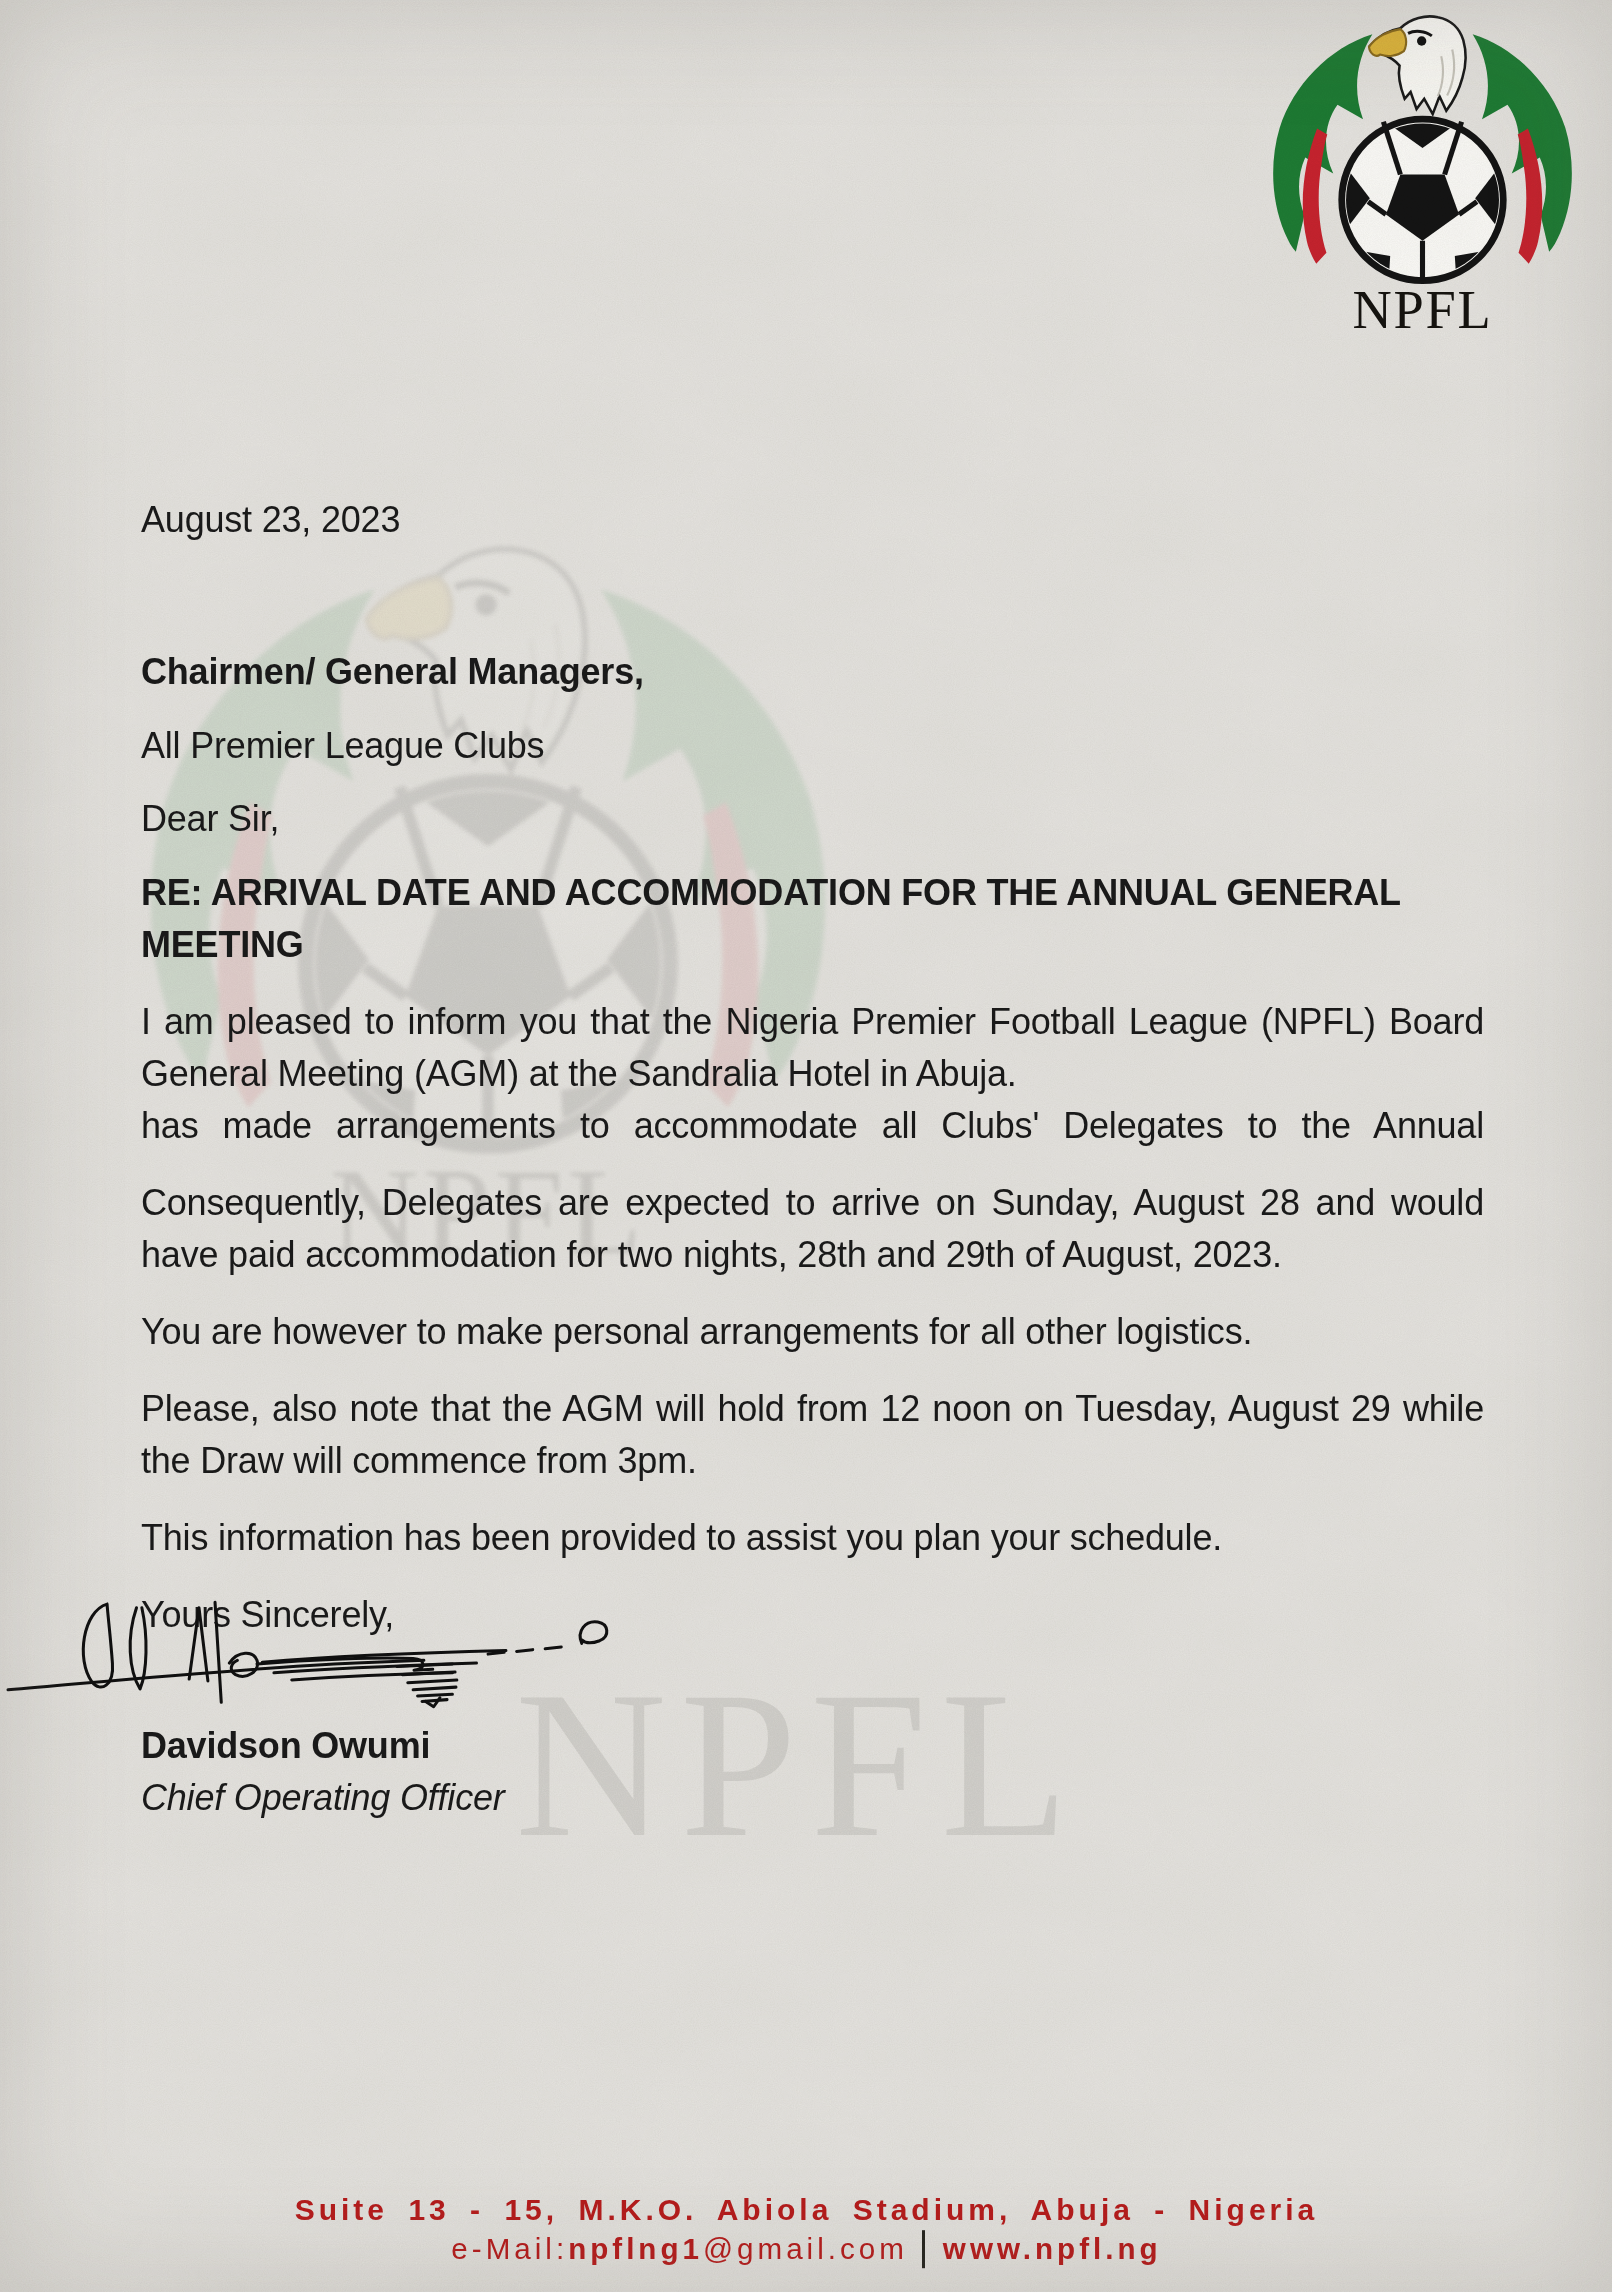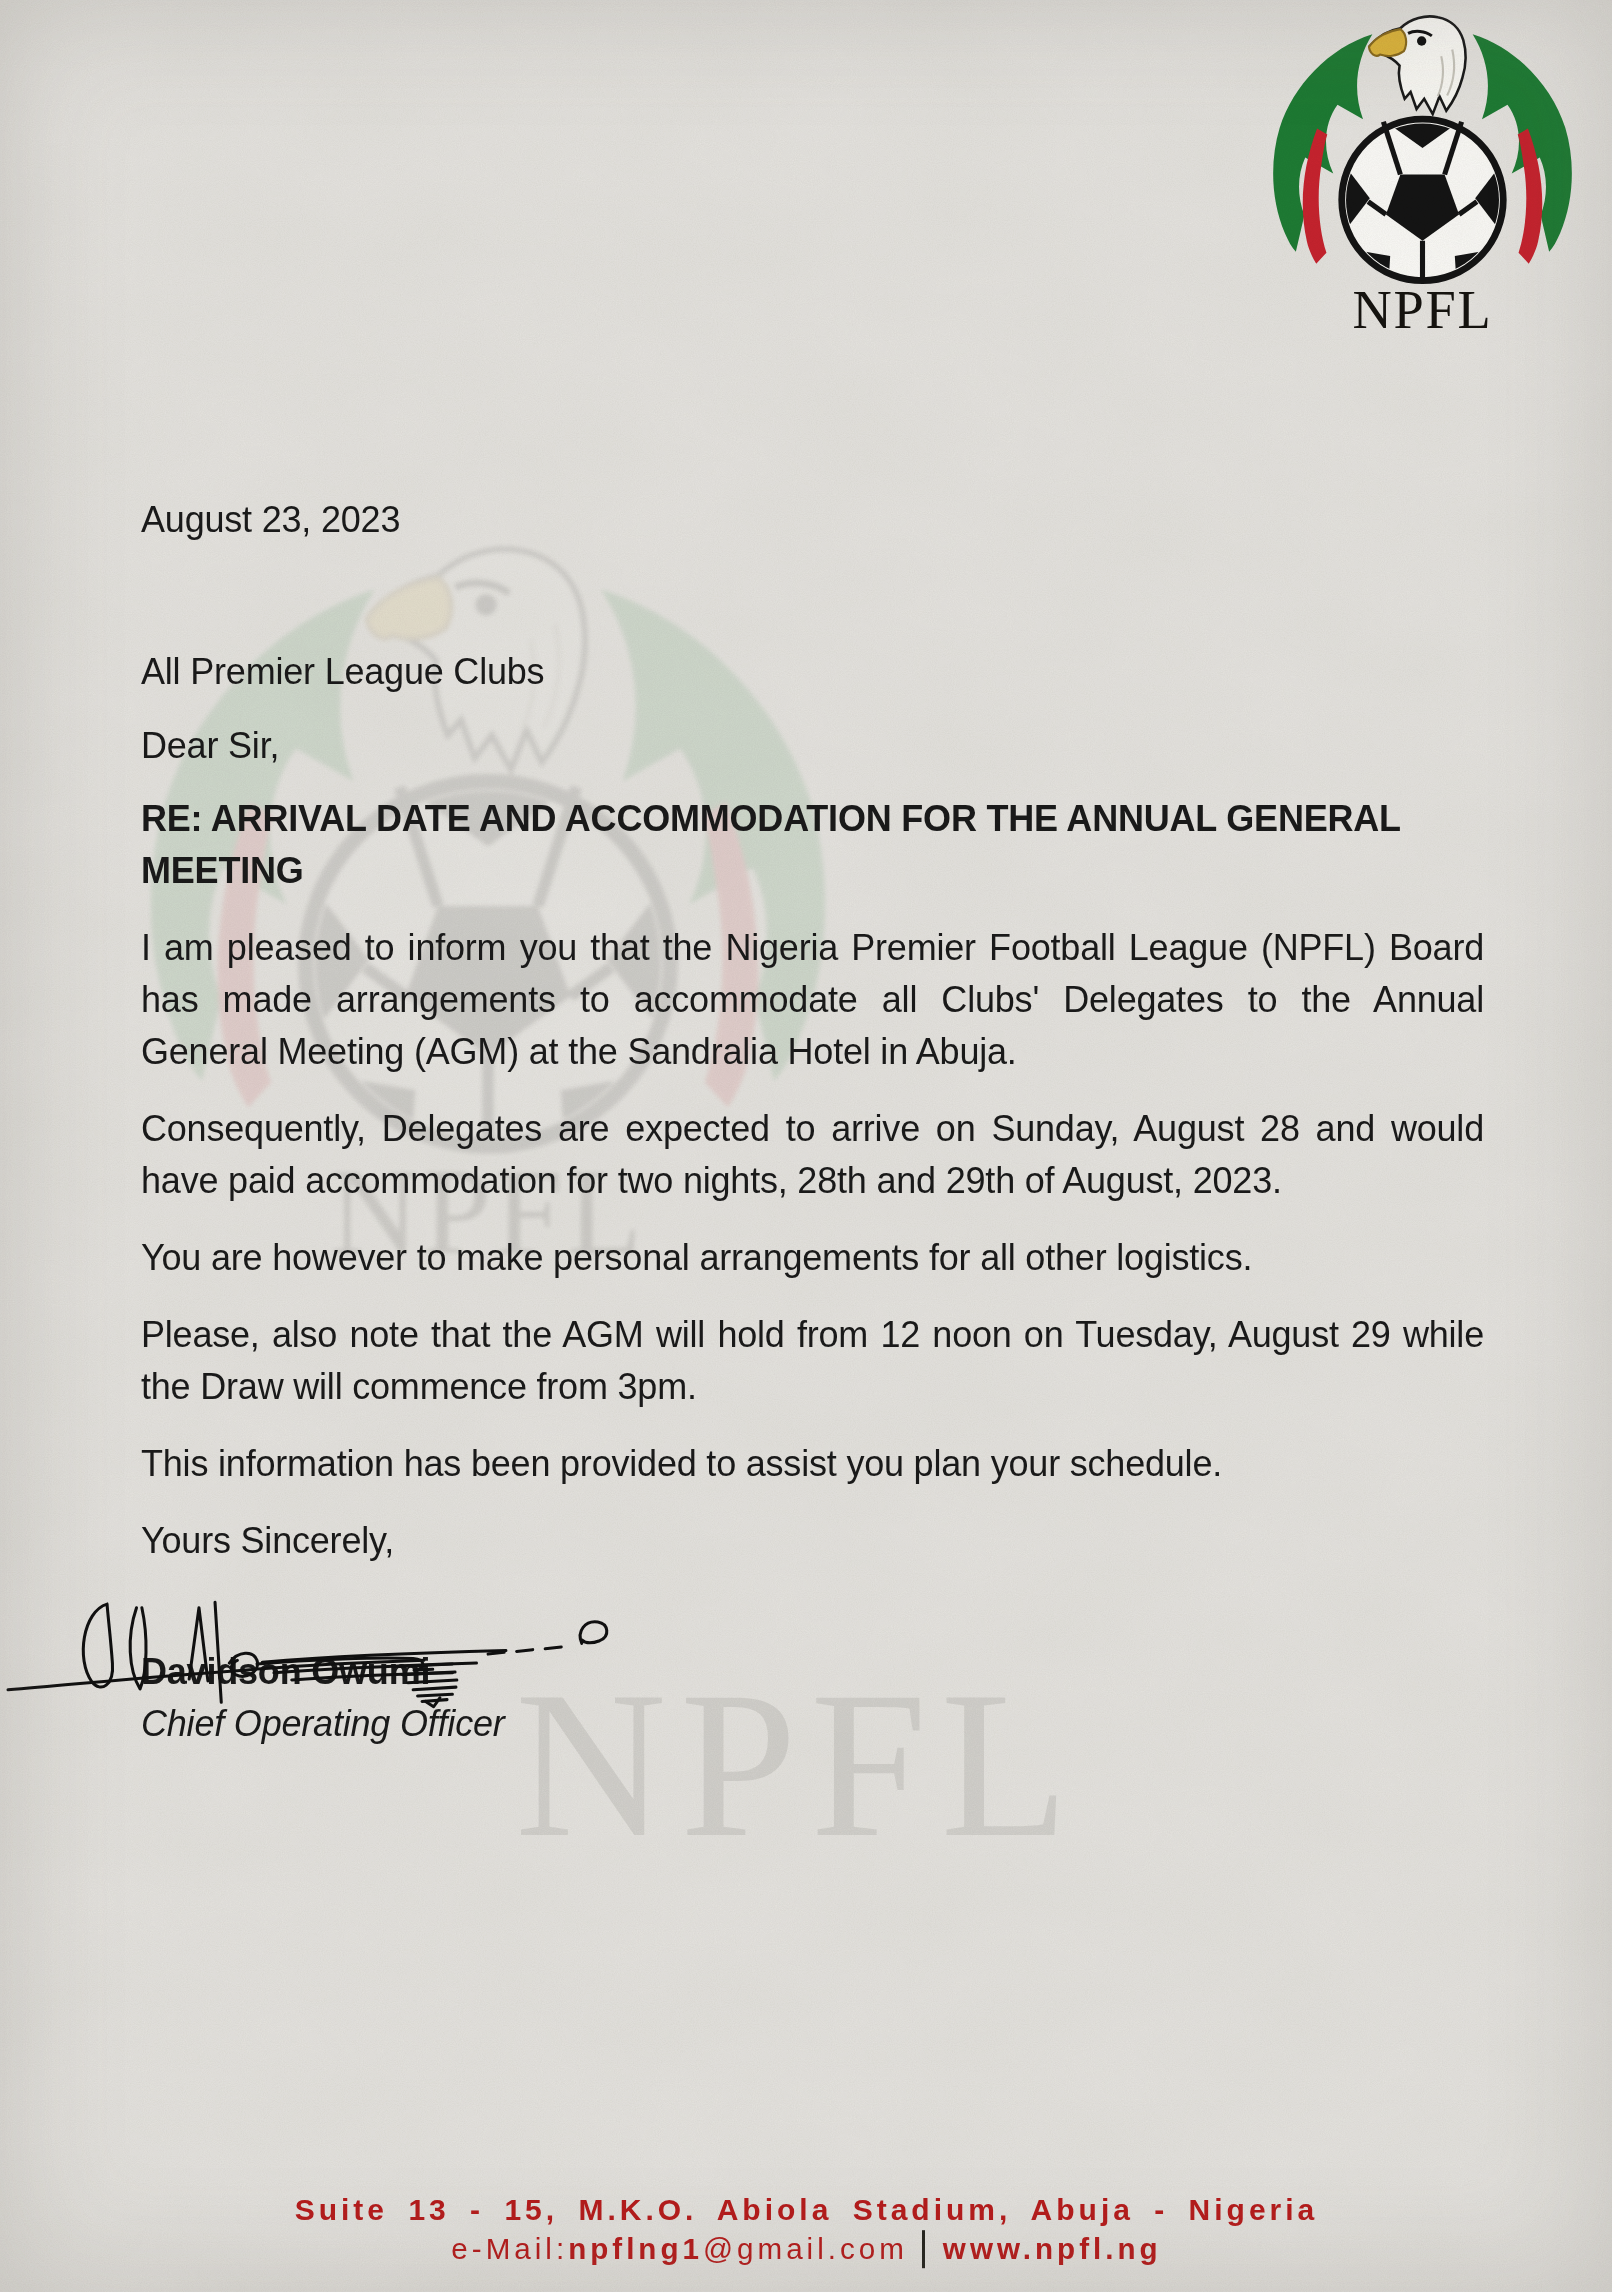--- a/index.html
+++ b/index.html
@@ -159,30 +159,31 @@
 
   <div class="wm-text">NPFL</div>
 
   <svg class="logo" viewBox="0 0 420 400">
     <use href="#npfl-logo"></use>
   </svg>
 
   <div class="content">
     <p class="date">August 23, 2023</p>
 
+    <p class="recipient-bold">Chairmen/ General Managers,</p>
     <p class="recipient">All Premier League Clubs</p>
 
     <p class="salutation">Dear Sir,</p>
 
     <p class="subject">RE: ARRIVAL DATE AND ACCOMMODATION FOR THE ANNUAL GENERAL MEETING</p>
 
     <div class="para">
       <span class="ln just">I am pleased to inform you that the Nigeria Premier Football League (NPFL) Board</span>
+      <span class="ln">General Meeting (AGM) at the Sandralia Hotel in Abuja.</span>
       <span class="ln just">has made arrangements to accommodate all Clubs' Delegates to the Annual</span>
-      <span class="ln">General Meeting (AGM) at the Sandralia Hotel in Abuja.</span>
     </div>
 
     <div class="para">
       <span class="ln just">Consequently, Delegates are expected to arrive on Sunday, August 28 and would</span>
       <span class="ln">have paid accommodation for two nights, 28th and 29th of August, 2023.</span>
     </div>
 
     <div class="para">
       <span class="ln">You are however to make personal arrangements for all other logistics.</span>
     </div>

